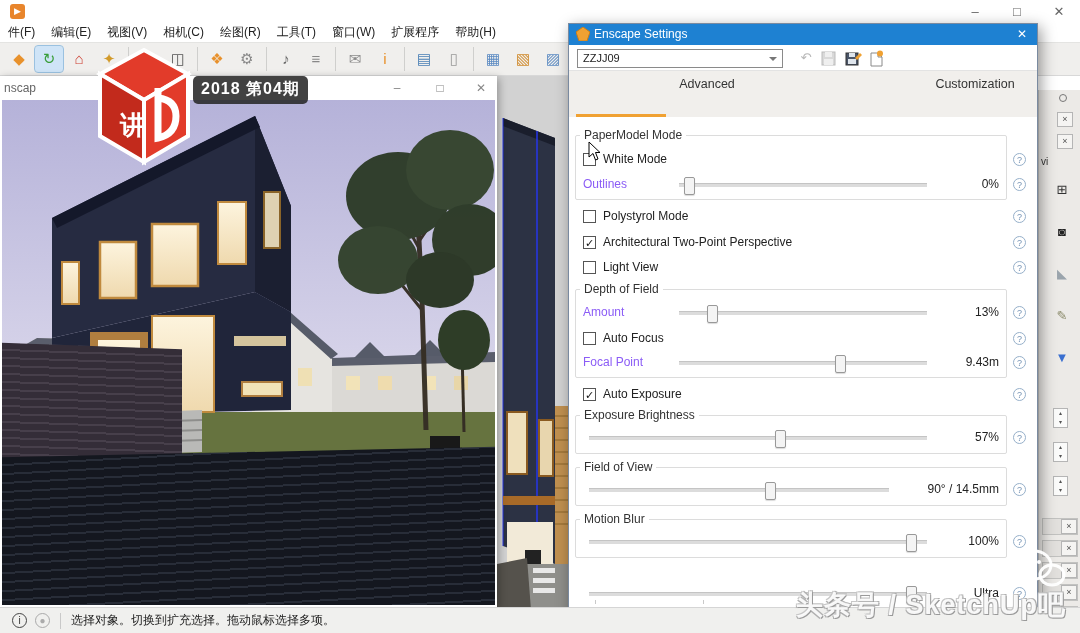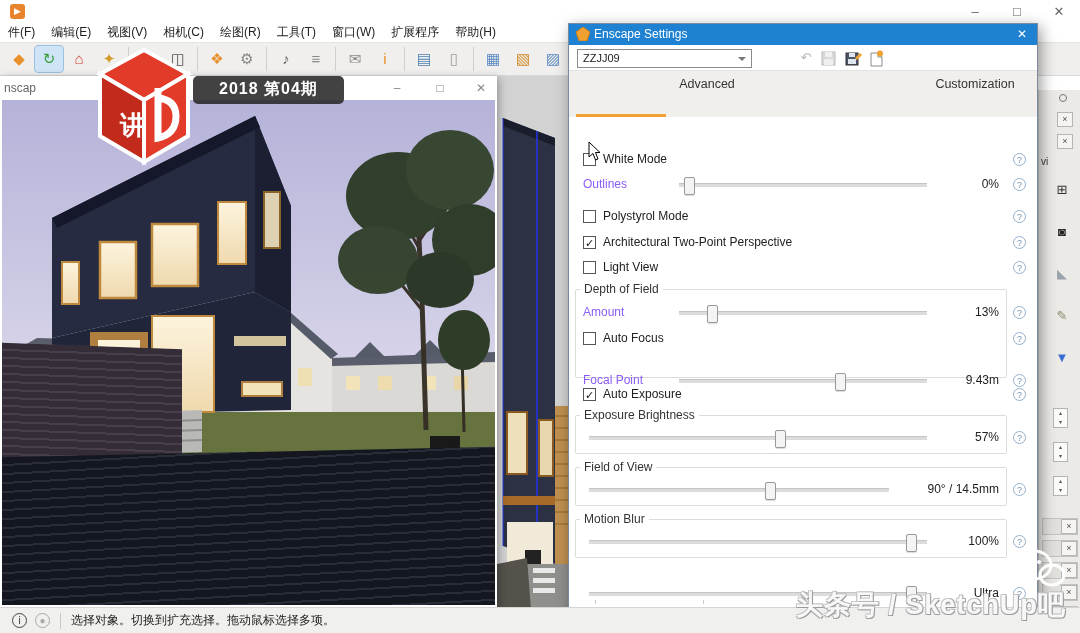--- a/index.html
+++ b/index.html
@@ -34,33 +34,33 @@
 
   
   #tray { left:1038px; top:90px; width:42px; height:543px; background:#eceae7; border-left:1px solid #c8c8c8; z-index:6; }
   .tray-x { width:16px; height:15px; border:1px solid #b5b5b5; background:#f5f4f2; color:#555; font-size:9px; line-height:13px; text-align:center; }
   .tray-cap { font-size:10px; color:#333; }
   .tray-ico { font-size:13px; text-align:center; width:22px; }
   .spin { width:15px; height:20px; border:1px solid #b5b5b5; background:#fbfbfa; font-size:6px; color:#555; text-align:center; line-height:9px; }
   .tray-bar { width:36px; height:17px; background:#e2e0dd; border:1px solid #c2c2c0; display:flex; justify-content:flex-end; }
 
   
-  #badge { left:193px; top:76px; background:rgba(40,40,40,.88); color:#fff; font-size:16px; font-weight:bold; padding:3px 26px 4px; border-radius:5px; z-index:40; letter-spacing:1px; }
+  #badge { left:193px; top:76px; background:rgba(40,40,40,.88); color:#fff; font-size:16px; font-weight:bold; padding:3px 8px 4px; border-radius:5px; z-index:40; letter-spacing:1px; }
   #logo { left:96px; top:48px; z-index:41; }
   #watermark { right:14px; bottom:8px; z-index:60; text-align:right; line-height:30px; }
   .wm-text { font-size:27px; font-weight:bold; color:rgba(255,255,255,.92); text-shadow:1px 1px 0 #9a9a9a,-1px -1px 0 #c8c8c8,1px -1px 0 #b0b0b0,-1px 1px 0 #b0b0b0; letter-spacing:1px; }
   #cursor { left:588px; top:141px; z-index:70; }
 
   
   #dialog { left:568px; top:23px; width:470px; height:605px; background:#fff; border:1px solid #7a8aa0; box-shadow:3px 4px 14px rgba(0,0,0,.4); z-index:20; }
   #dlg-titlebar { left:0; top:0; width:468px; height:21px; background:#1e81d2; color:#fff; }
   #dlg-title { left:25px; top:3px; font-size:12px; color:#fff; }
   #dlg-close { right:6px; top:2px; width:18px; height:17px; color:#fff; text-align:center; line-height:17px; font-size:12px; }
   #dlg-toolbar { left:0; top:21px; width:468px; height:26px; background:#fff; border-bottom:1px solid #e3e3e3; }
-  #preset { left:8px; top:4px; width:175px; height:19px; border:1px solid #8a8a8a; background:#fff; font-size:11px; line-height:17px; padding-left:5px; color:#222; }
+  #preset { left:8px; top:4px; width:206px; height:19px; border:1px solid #8a8a8a; background:#fff; font-size:11px; line-height:17px; padding-left:5px; color:#222; }
   #preset .arr { position:absolute; right:5px; top:7px; width:0; height:0; border:4px solid transparent; border-top-color:#777; }
   .dlg-tb-ico { top:4px; width:18px; height:18px; font-size:13px; text-align:center; line-height:18px; }
   #dlg-tabs { left:0; top:47px; width:468px; height:46px; background:#f1efec; }
   .tabrow { position:absolute; left:4px; width:536px; display:flex;justify-content:space-between; }
   .tab { flex:1; text-align:center; font-size:12.5px; color:#333; padding:3px 0; }
   #tab-underline { left:7px; top:90px; width:90px; height:3px; background:#f0a132; }
   #dlg-content { left:0; top:93px; width:468px; height:510px; background:#fff; }
 
   fieldset.grp { position:absolute; left:6px; width:432px; border:1px solid #dcdcdc; border-radius:2px; }
   fieldset.grp legend { font-size:12px; color:#333; padding:0 4px; margin-left:4px; }
@@ -338,20 +338,23 @@
 
   <div class="abs" id="dlg-tabs">
     <div class="tabrow" style="top:3px">
       <span class="tab">Advanced</span>
       <span class="tab">Customization</span>
     </div>
   </div>
   <div class="abs" id="tab-underline"></div>
 
   <div class="abs" id="dlg-content">
+    <fieldset class="grp" style="top:11px;height:72px">
+      <legend>PaperModel Mode</legend>
+    </fieldset>
     <fieldset class="grp" style="top:165px;height:96px">
       <legend>Depth of Field</legend>
     </fieldset>
     <fieldset class="grp" style="top:291px;height:46px">
       <legend>Exposure Brightness</legend>
     </fieldset>
     <fieldset class="grp" style="top:343px;height:46px">
       <legend>Field of View</legend>
     </fieldset>
     <fieldset class="grp" style="top:395px;height:46px">
@@ -399,21 +402,21 @@
       <span class="val">13%</span>
       <span class="help">?</span>
     </div>
 
     <div class="row" style="top:214px">
       <span class="cb"></span>
       <span class="cb-lbl">Auto Focus</span>
       <span class="help">?</span>
     </div>
 
-    <div class="row" style="top:256px">
+    <div class="row" style="top:238px">
       <span class="sl-lbl">Focal Point</span>
       <span class="track" style="left:110px;width:248px">
           <span class="thumb" style="left: 156px;"></span>
         </span>
       <span class="val">9.43m</span>
       <span class="help">?</span>
     </div>
 
     <div class="row" style="top:270px">
       <span class="cb">✓</span>

